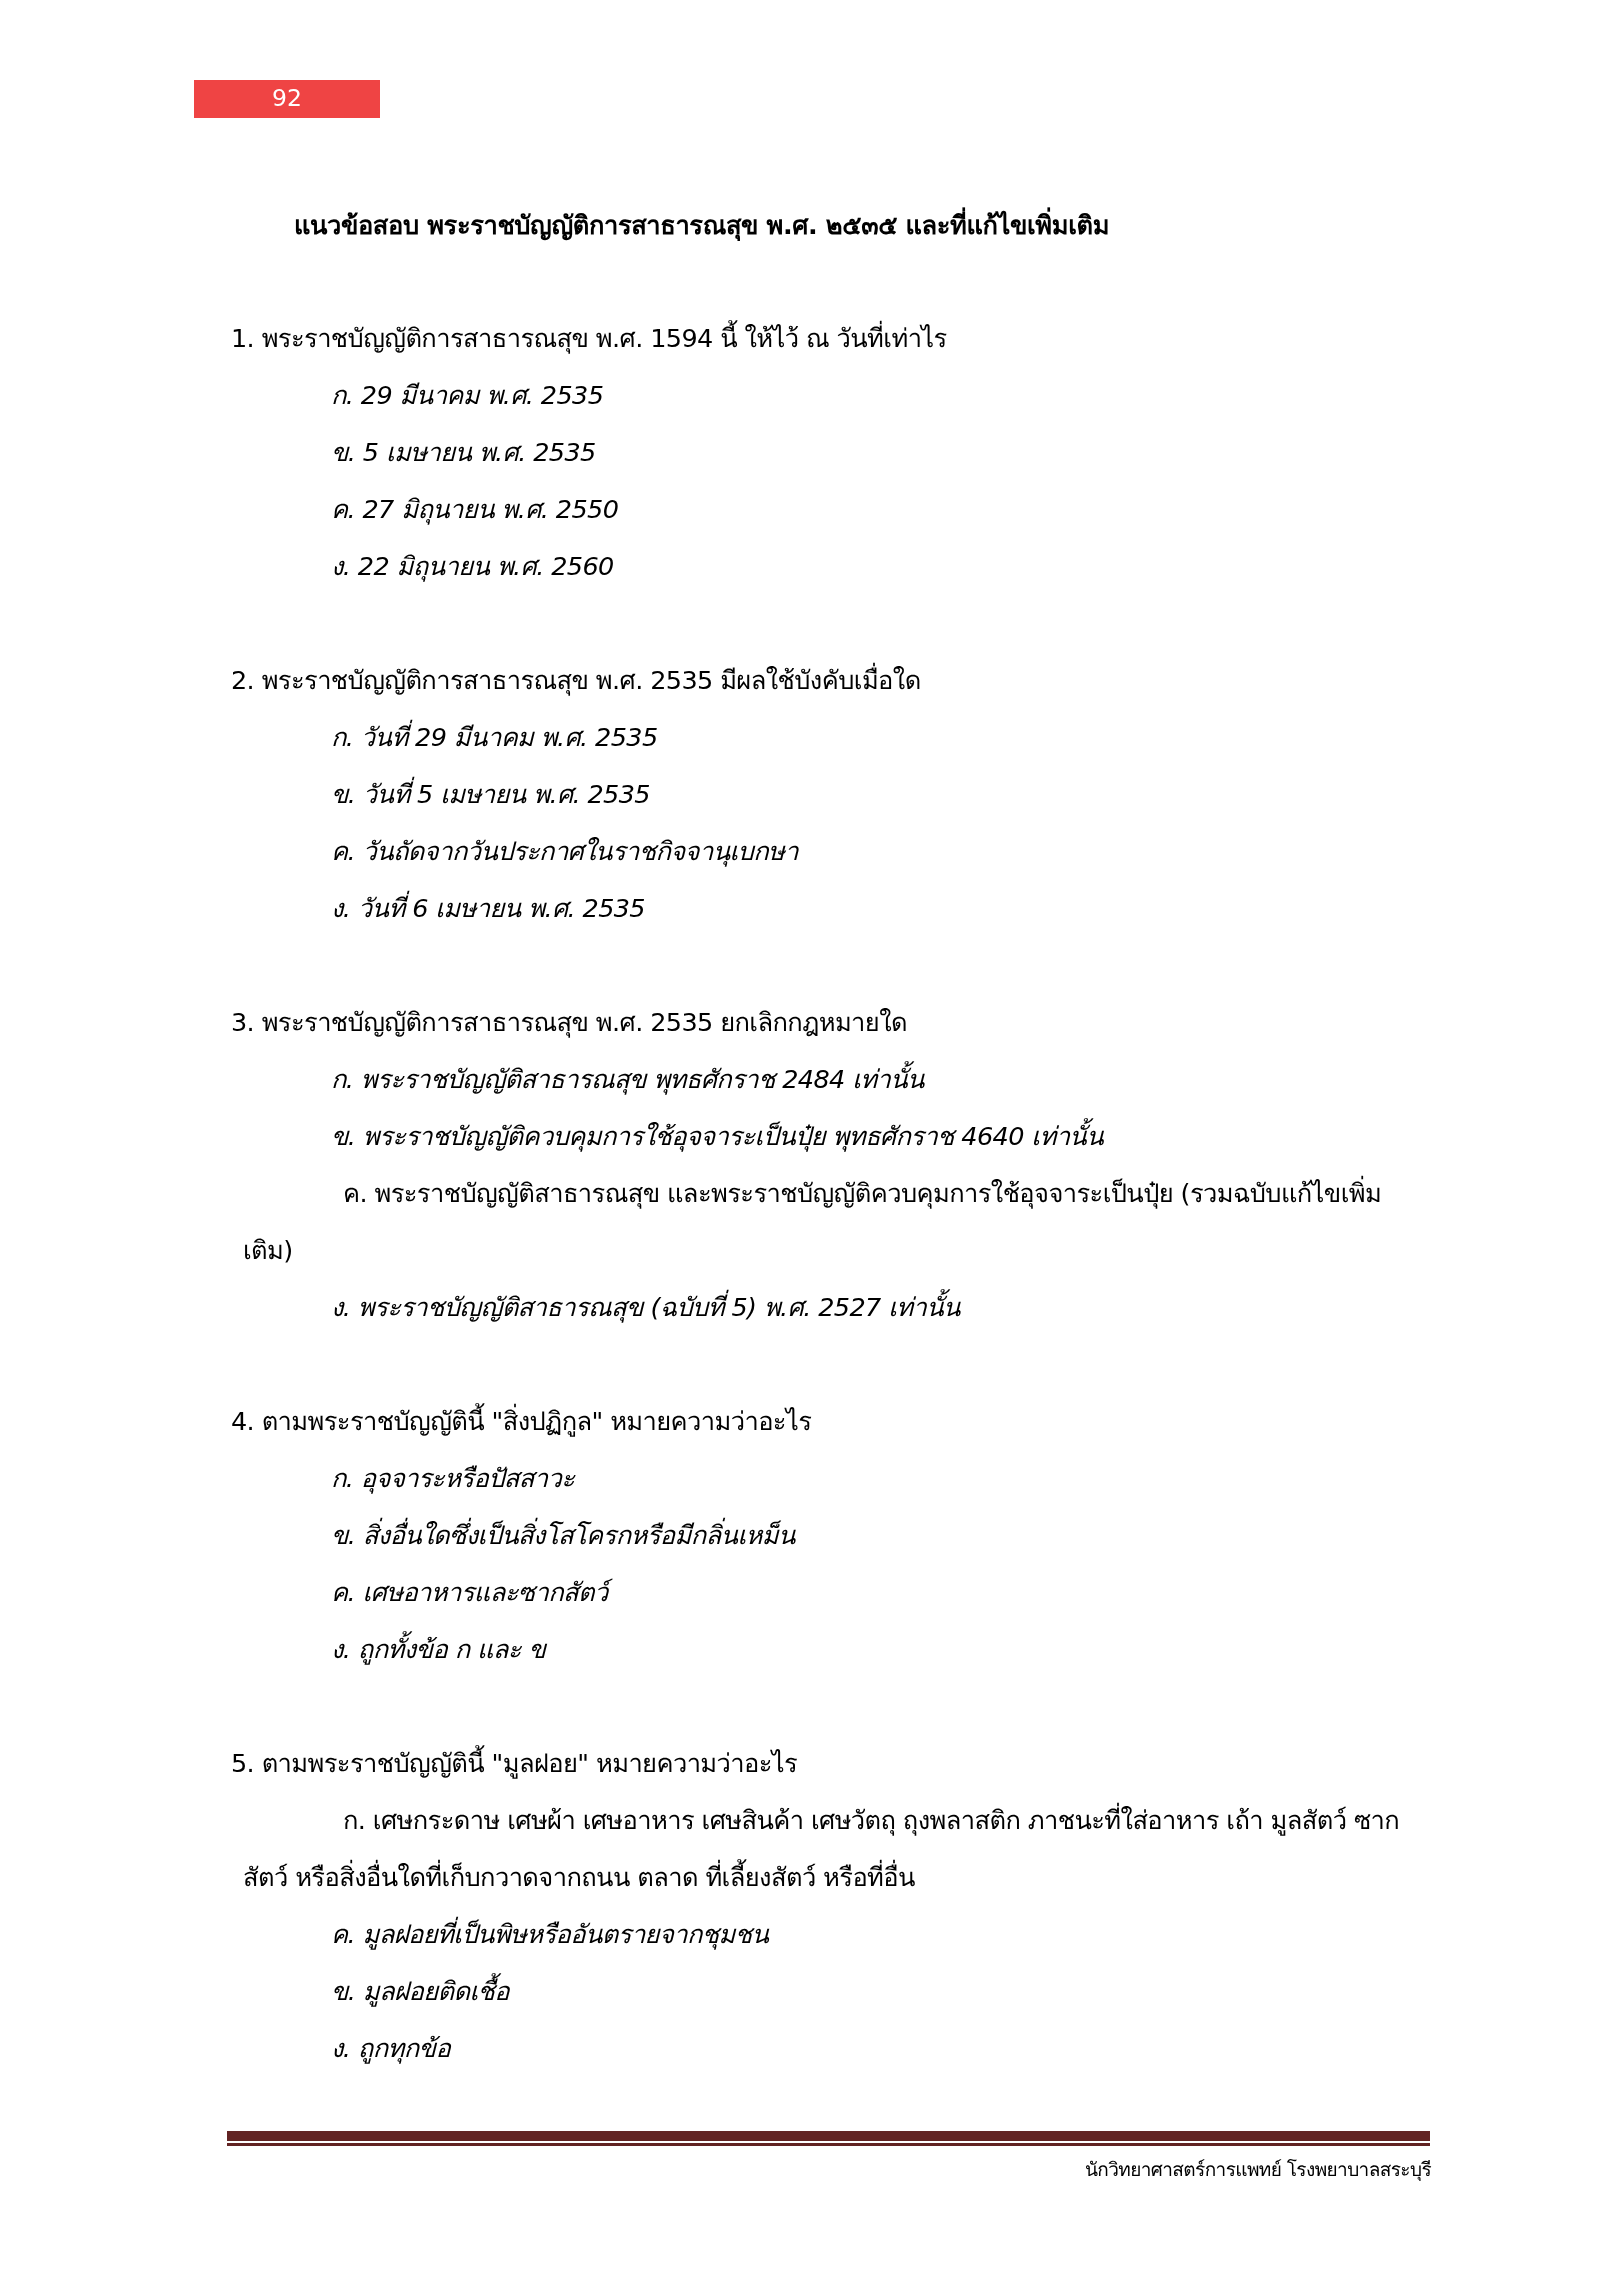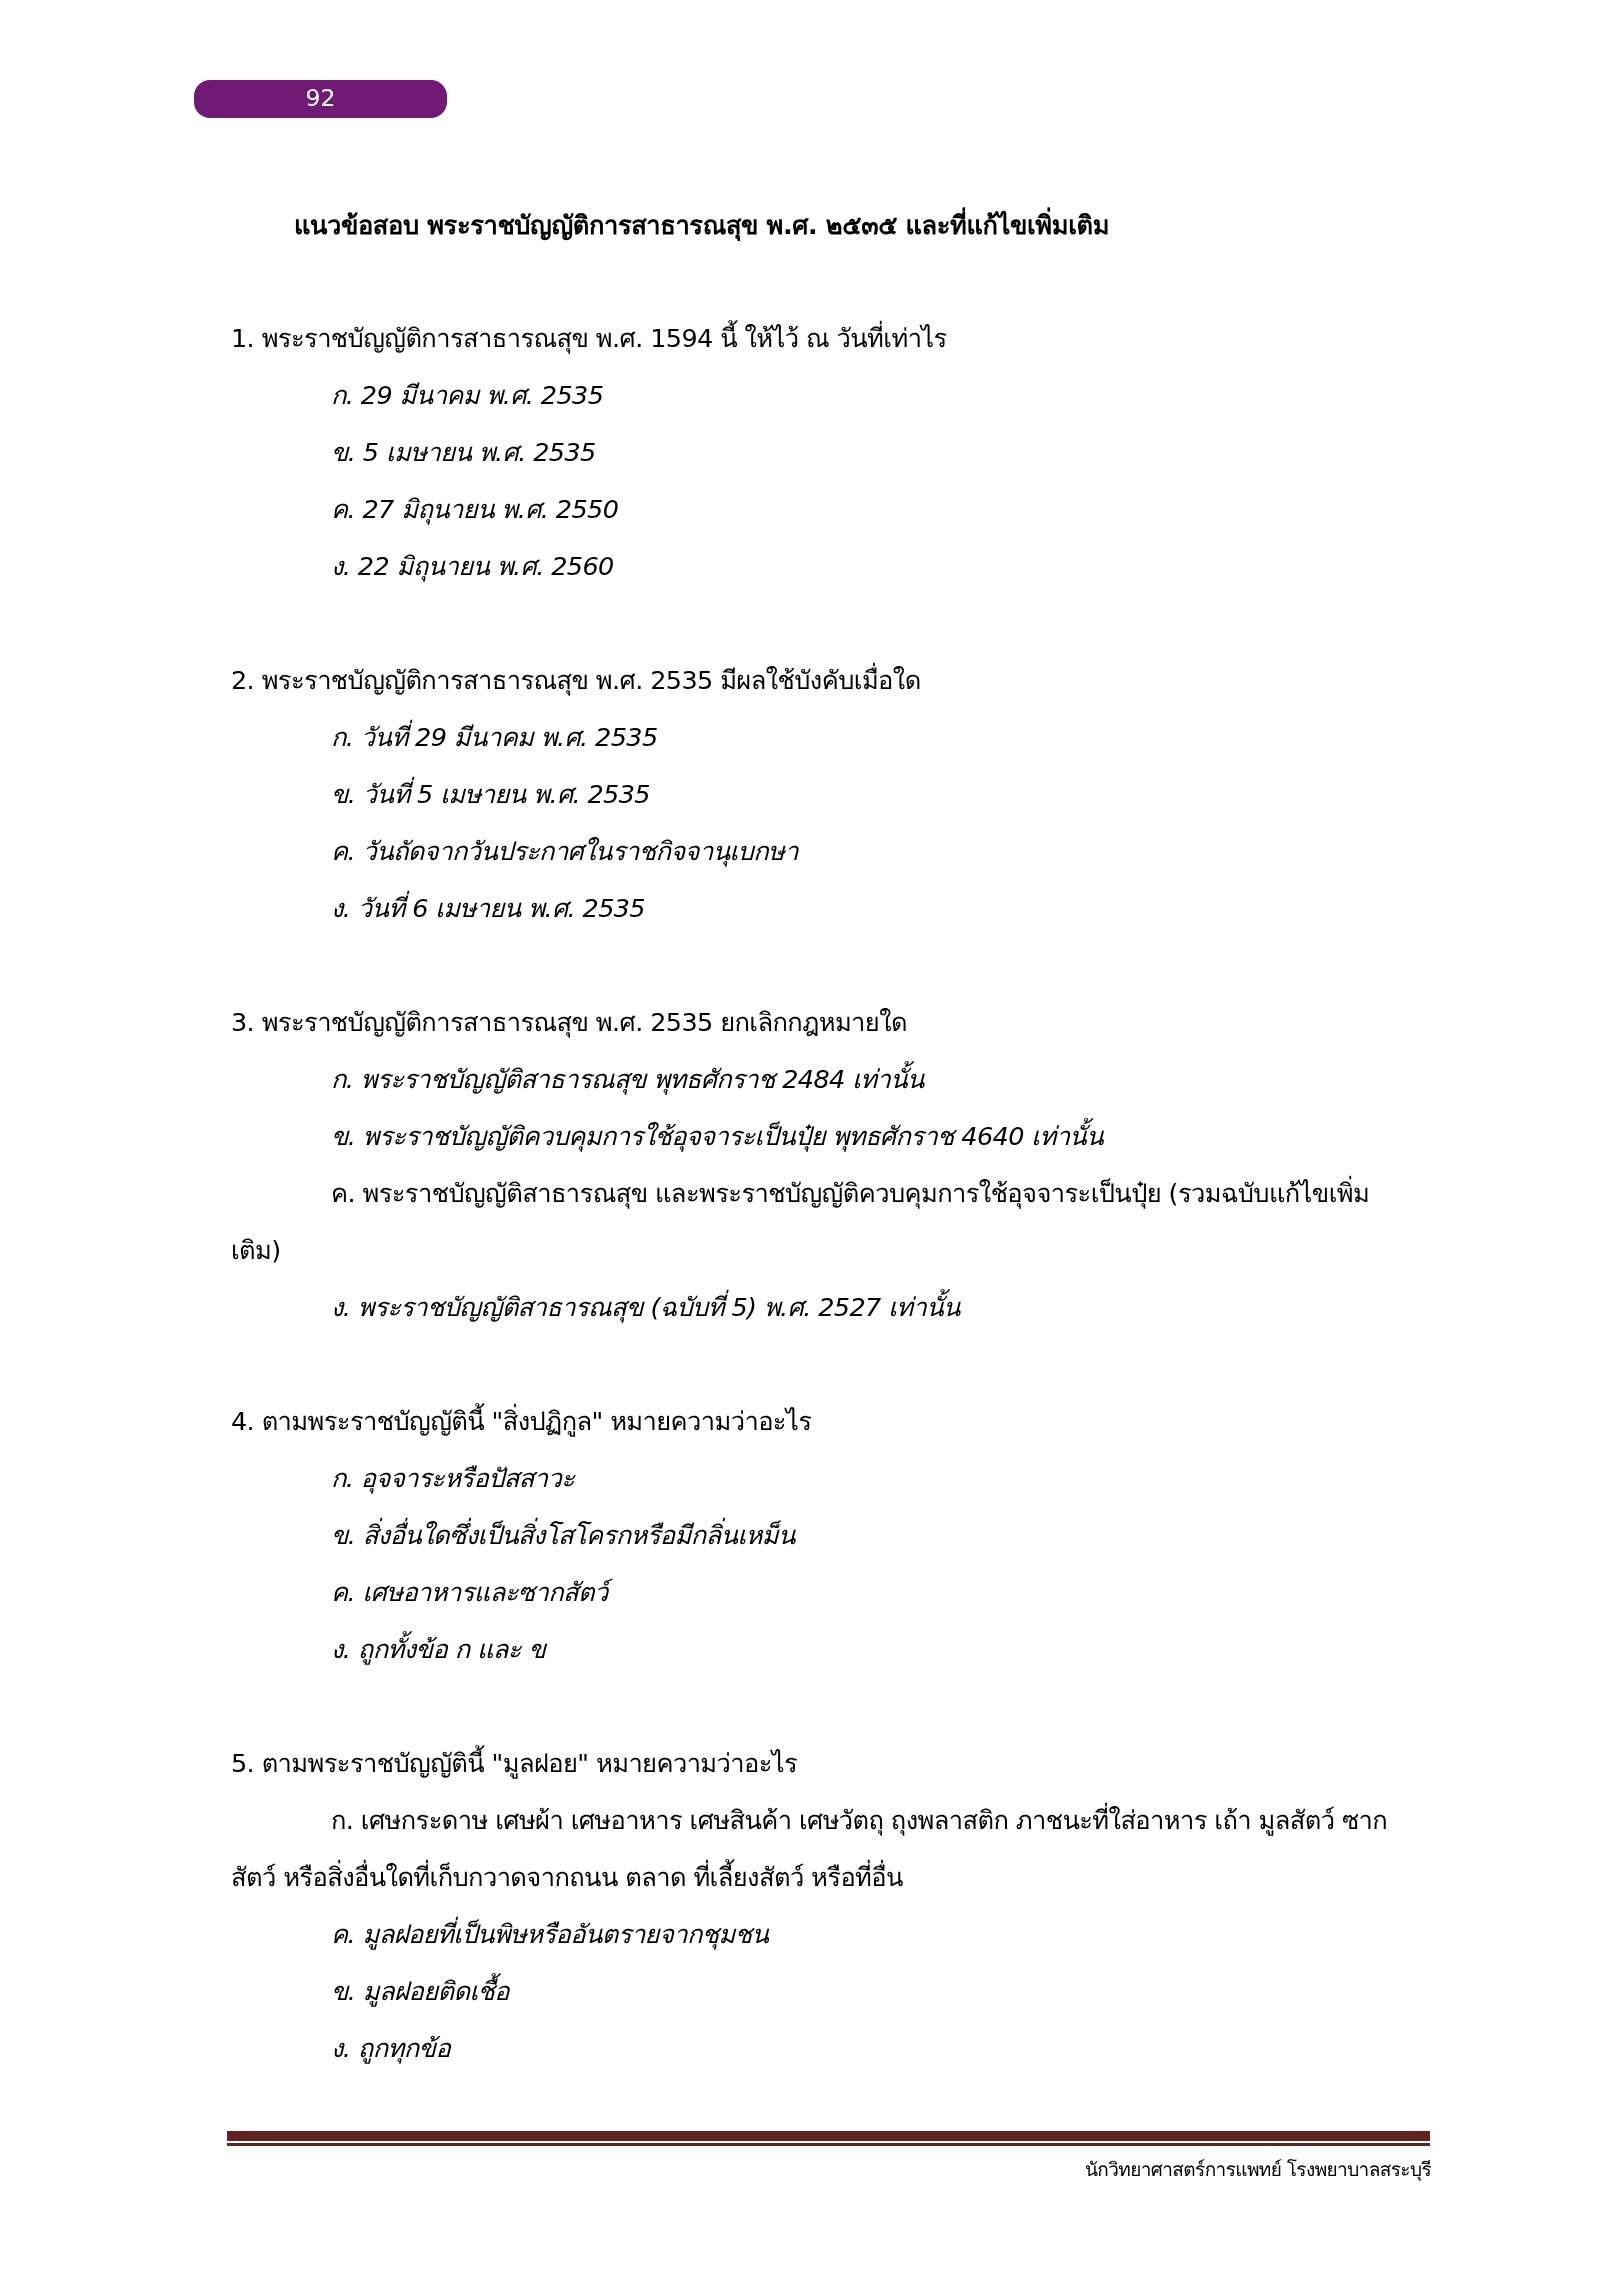--- a/index.html
+++ b/index.html
@@ -12,30 +12,29 @@
       height: 2293px;
       position: relative;
       overflow: hidden;
       font-family: "DejaVu Sans", "Liberation Sans", sans-serif;
       color: #000000;
     }
     .page-number-badge {
       position: absolute;
       left: 194px;
       top: 80px;
-      width: 253px;
+      width: 186px;
       height: 38px;
-      background: #701a75;
+      background: #ef4444;
       color: #ffffff;
       display: flex;
       align-items: center;
       justify-content: center;
       font-size: 23.5px;
       line-height: 1;
-      border-radius: 16px;
     }
     .doc-title {
       position: absolute;
       left: 0;
       top: 204px;
       width: 1403px;
       text-align: center;
       font-weight: bold;
       font-size: 25.5px;
       line-height: 43px;
@@ -56,20 +55,21 @@
     }
     .q-text {
       white-space: nowrap;
     }
     .option {
       padding-left: 100px;
     }
     .option.wrap {
       padding-left: 0;
       text-indent: 100px;
+      margin-left: 12px;
     }
     .option.nowrap {
       white-space: nowrap;
       font-style: italic;
     }
     .footer-rule {
       position: absolute;
       left: 227px;
       width: 1203px;
       background: #622423;

